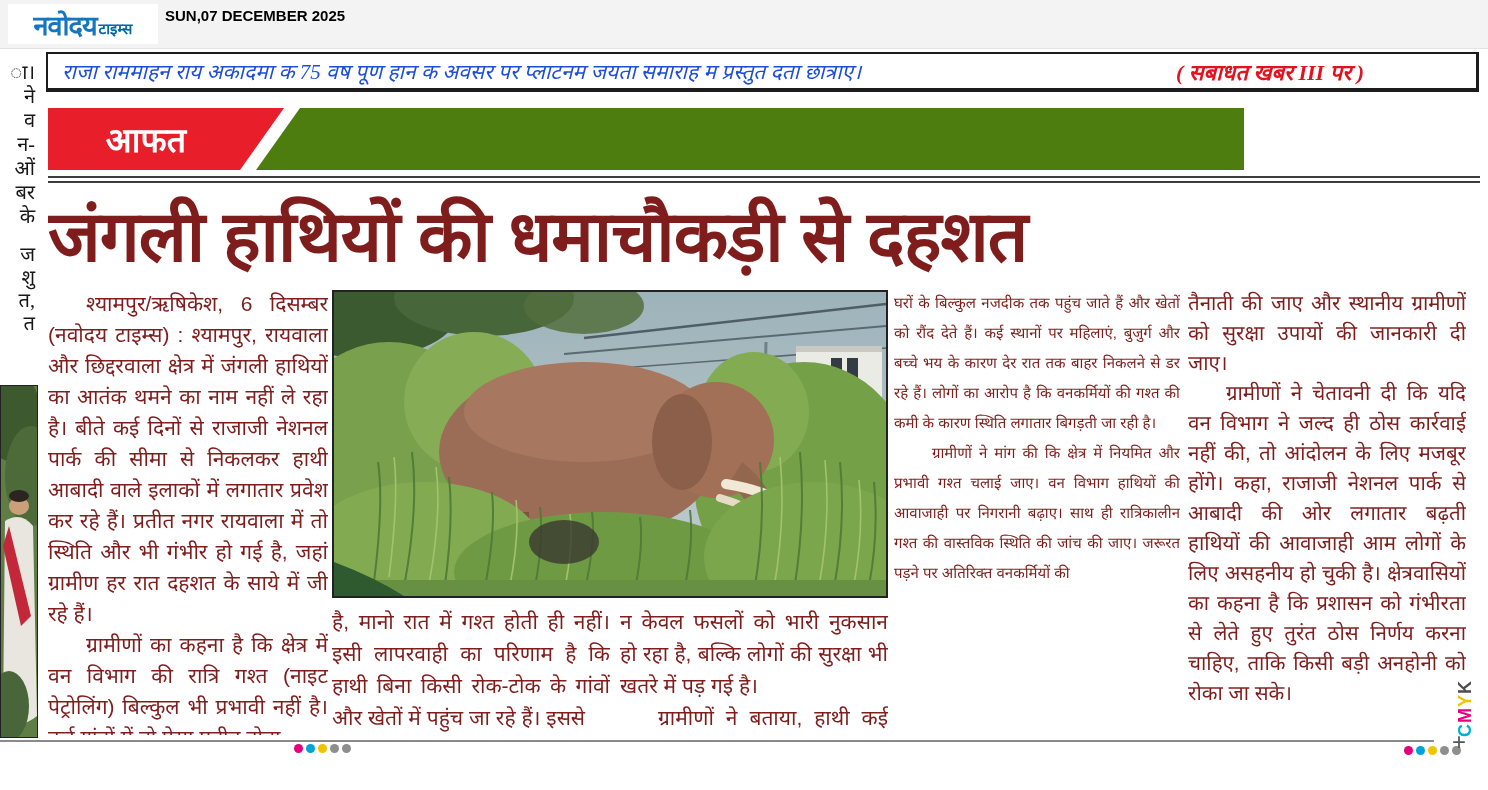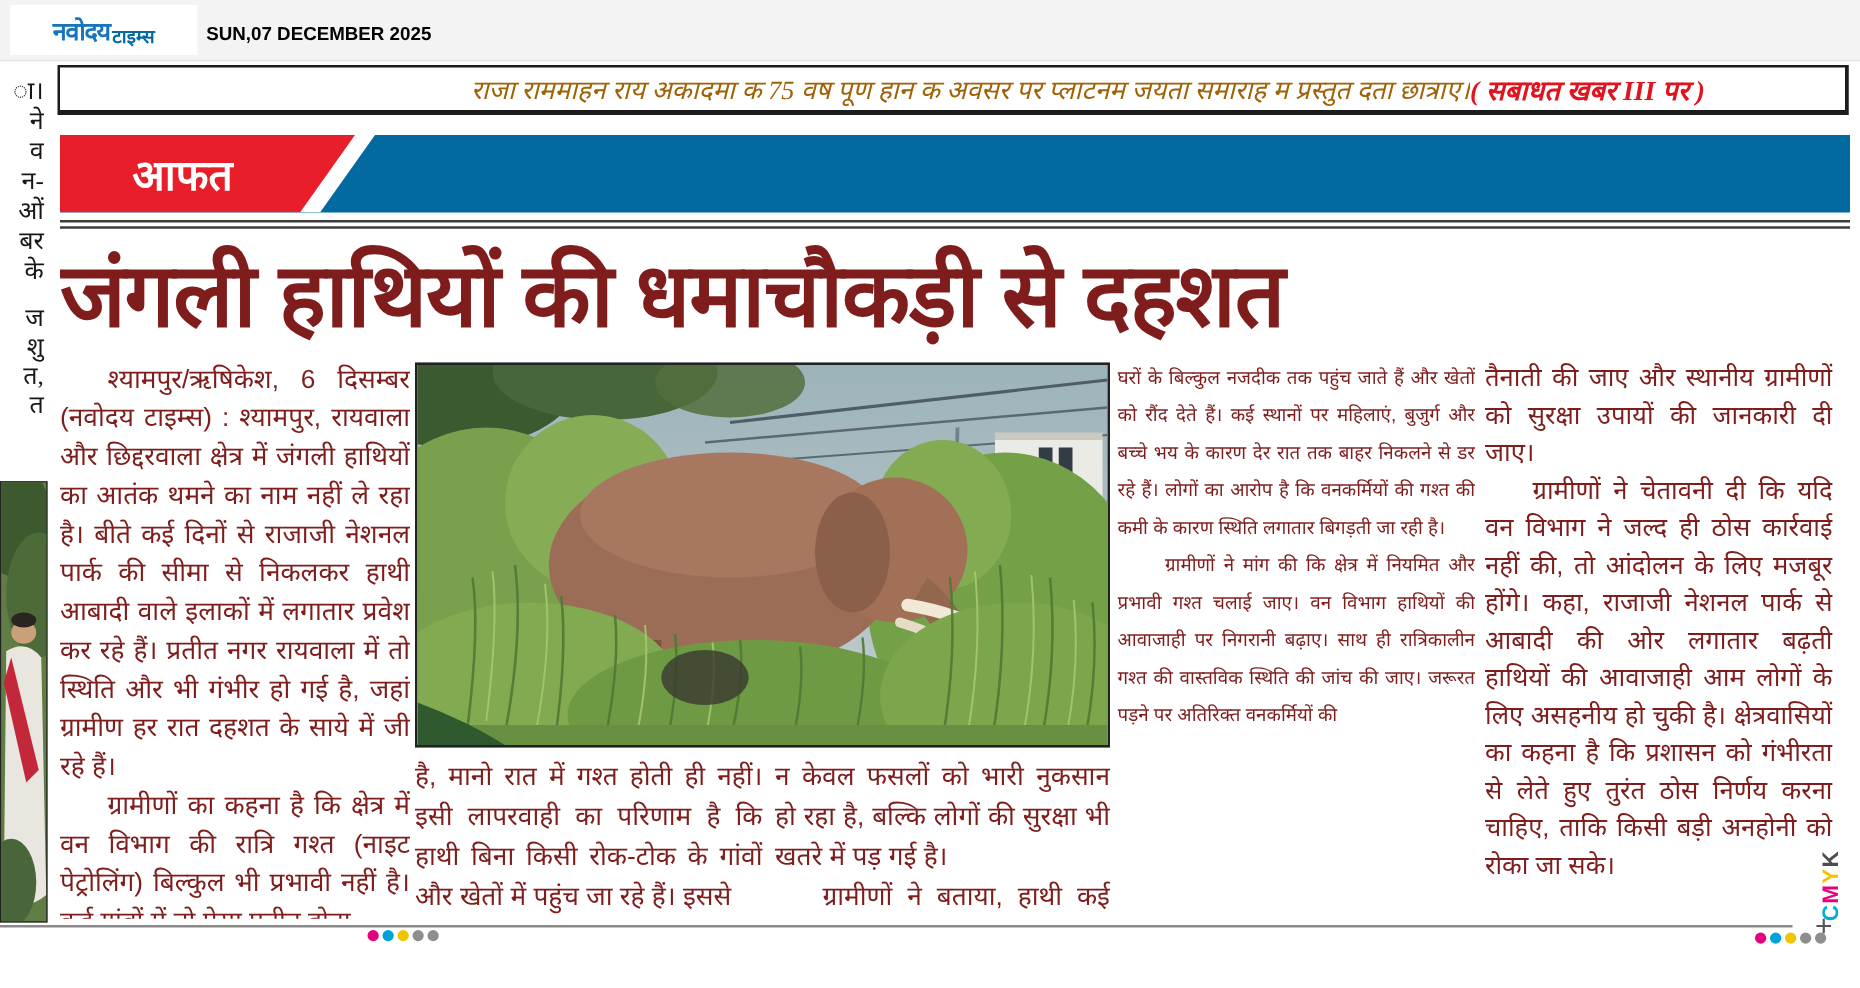--- a/index.html
+++ b/index.html
@@ -3,40 +3,40 @@
 <meta charset="utf-8">
 <style>
   html,body{margin:0;padding:0;}
   body{
     width:1488px;height:790px;position:relative;overflow:hidden;
     background:#ffffff;font-family:"Liberation Sans", sans-serif;
   }
   
   .topband{position:absolute;left:0;top:0;width:1488px;height:48px;background:#f3f3f3;border-bottom:1px solid #e3e3e3;}
   .logo-card{position:absolute;left:8px;top:4px;width:150px;height:40px;background:#fff;display:flex;align-items:center;justify-content:center;gap:2px;}
-  .logo-main{font-size:20px;font-weight:bold;color:#1576bd;letter-spacing:-1px;}
+  .logo-main{font-size:27px;font-weight:bold;color:#1576bd;letter-spacing:-1px;}
   .logo-sub{font-size:15px;font-weight:bold;color:#0369a1;margin-top:8px;}
-  .mast-dates{position:absolute;left:165px;top:18px;font-weight:bold;font-size:15px;line-height:20px;color:#000;}
+  .mast-dates{position:absolute;left:165px;top:6px;font-weight:bold;font-size:15px;line-height:20px;color:#000;}
 
   
   .lfrag{position:absolute;left:0;width:37px;text-align:right;font-family:"Liberation Serif", serif;font-size:20px;color:#171717;padding-right:2px;box-sizing:border-box;}
   .left-photo{position:absolute;left:0;top:385px;width:38px;height:353px;border:1px solid #222;box-sizing:border-box;background:#5c7a42;}
   .left-photo svg{display:block;width:100%;height:100%;}
 
   
   .caption-box{
     position:absolute;left:46px;top:52px;width:1433px;height:40px;box-sizing:border-box;
     background:#fff;border:2px solid #1c1c1c;border-bottom-width:4px;border-right-width:3px;
     display:flex;align-items:center;
   }
-  .caption-text{font-family:"Liberation Serif", serif;font-style:italic;font-size:21px;color:#a16207;padding-left:14px;flex:1;white-space:nowrap;overflow:hidden;text-align:right;}
+  .caption-text{font-family:"Liberation Serif", serif;font-style:italic;font-size:21px;color:#1d4ed8;padding-left:14px;flex:1;white-space:nowrap;overflow:hidden;}
   .caption-note{font-family:"Liberation Serif", serif;font-style:italic;font-weight:bold;font-size:22px;color:#e1131e;margin-right:112px;white-space:nowrap;}
 
   
-  .kicker{position:absolute;left:48px;top:108px;width:1432px;height:62px;background:#0369a1;}
+  .kicker{position:absolute;left:48px;top:108px;width:1196px;height:62px;background:#4d7c0f;}
   .kicker-white{position:absolute;left:0;top:0;width:252px;height:100%;background:#ffffff;
     clip-path:polygon(0 0,100% 0,calc(100% - 44px) 100%,0 100%);}
   .kicker-red{position:absolute;left:0;top:0;width:236px;height:100%;background:#e81e2b;
     clip-path:polygon(0 0,100% 0,calc(100% - 44px) 100%,0 100%);display:flex;align-items:center;}
   .kicker-tag{width:196px;text-align:center;color:#ffffff;font-weight:bold;font-size:34px;}
   .kicker-strap{position:absolute;left:332px;top:0;height:100%;display:flex;align-items:center;
     font-weight:bold;font-size:33px;color:#141414;white-space:nowrap;}
 
   .rule-double{position:absolute;left:48px;top:176px;width:1432px;height:3px;border-top:2px solid #3c3c3c;border-bottom:2px solid #3c3c3c;}
 

